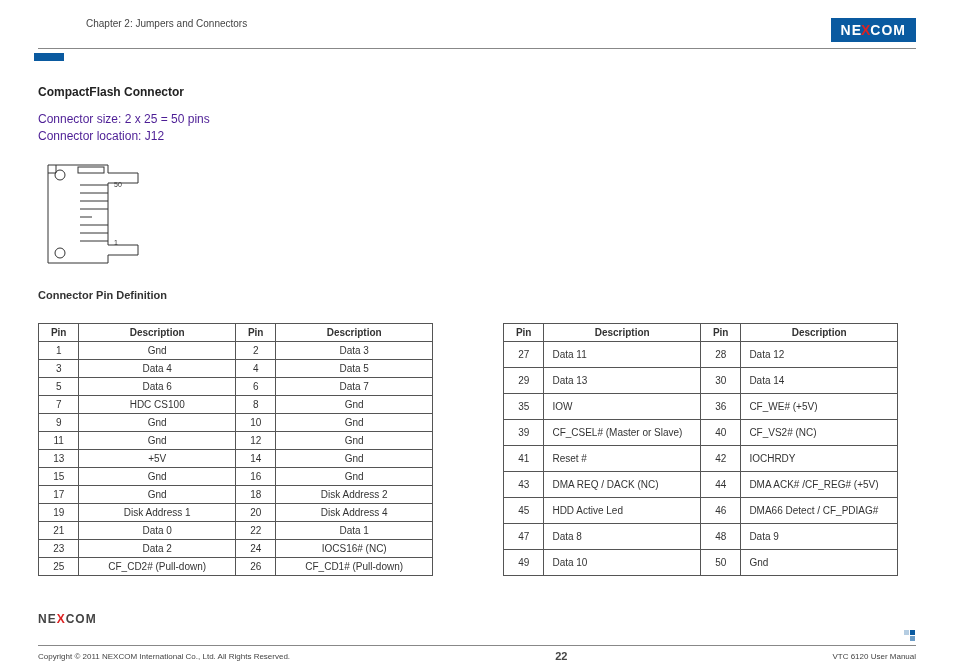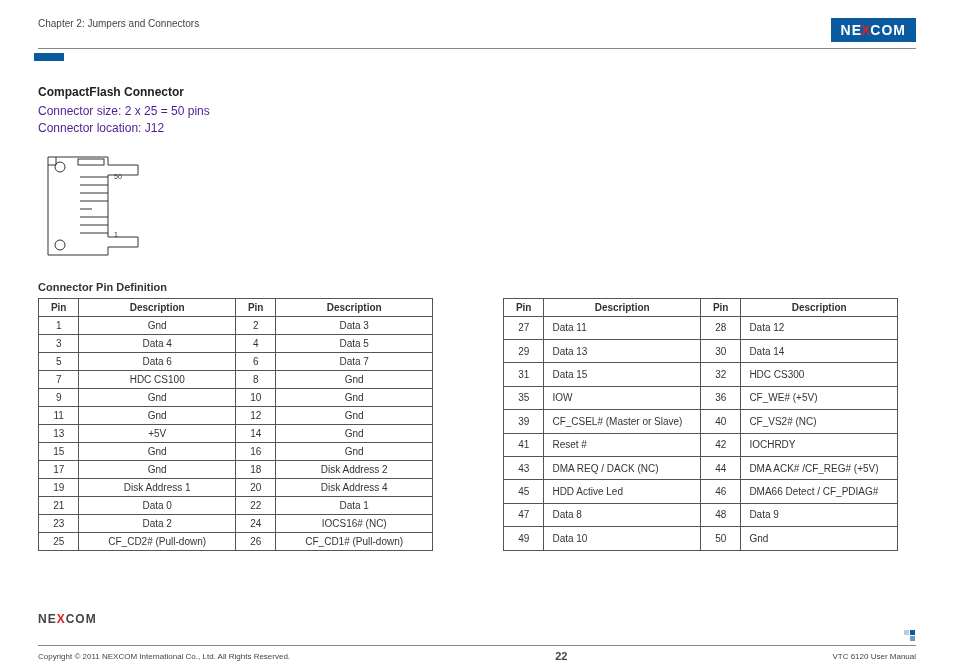--- a/index.html
+++ b/index.html
@@ -16,20 +16,21 @@
     padding: 18px 38px 0 38px;
   }
   .top {
     display: flex;
     justify-content: space-between;
     align-items: flex-start;
   }
   .chapter {
     font-size: 10px;
     color: #444;
+    margin-left: 48px;
   }
   .logo-box {
     background: #0a5aa0;
     color: #fff;
     font-weight: bold;
     font-size: 14px;
     padding: 4px 10px;
     letter-spacing: 1px;
     display: flex;
     align-items: center;
@@ -43,35 +44,35 @@
   .stub {
     width: 30px; height: 8px;
     background: #0a5aa0;
     margin-bottom: 24px;
     margin-left: -4px;
   }
   .section-title {
     font-weight: bold;
     font-size: 12px;
     color: #222;
-    margin-bottom: 4px;
+    margin-bottom: 12px;
   }
   .subline {
     font-size: 12px;
     color: #4c1d95;
     line-height: 1.4;
   }
   .diagram {
     margin-top: 14px;
     margin-bottom: 18px;
   }
   .pindef-title {
     font-weight: bold;
     font-size: 11px;
-    margin-bottom: 5px;
+    margin-bottom: 22px;
   }
   .tables {
     display: flex;
     gap: 70px;
   }
   table {
     border-collapse: collapse;
     width: 395px;
     padding-left: 28px;
   }
@@ -286,26 +287,20 @@
             <td class="pin">28</td>
             <td class="desc-l">Data 12</td>
           </tr>
           <tr>
             <td class="pin">29</td>
             <td class="desc-l">Data 13</td>
             <td class="pin">30</td>
             <td class="desc-l">Data 14</td>
           </tr>
           <tr>
-            <td class="pin">31</td>
-            <td class="desc-l">Data 15</td>
-            <td class="pin">32</td>
-            <td class="desc-l">HDC CS300</td>
-          </tr>
-          <tr>
             <td class="pin">35</td>
             <td class="desc-l">IOW</td>
             <td class="pin">36</td>
             <td class="desc-l">CF_WE# (+5V)</td>
           </tr>
           <tr>
             <td class="pin">39</td>
             <td class="desc-l">CF_CSEL# (Master or Slave)</td>
             <td class="pin">40</td>
             <td class="desc-l">CF_VS2# (NC)</td>

